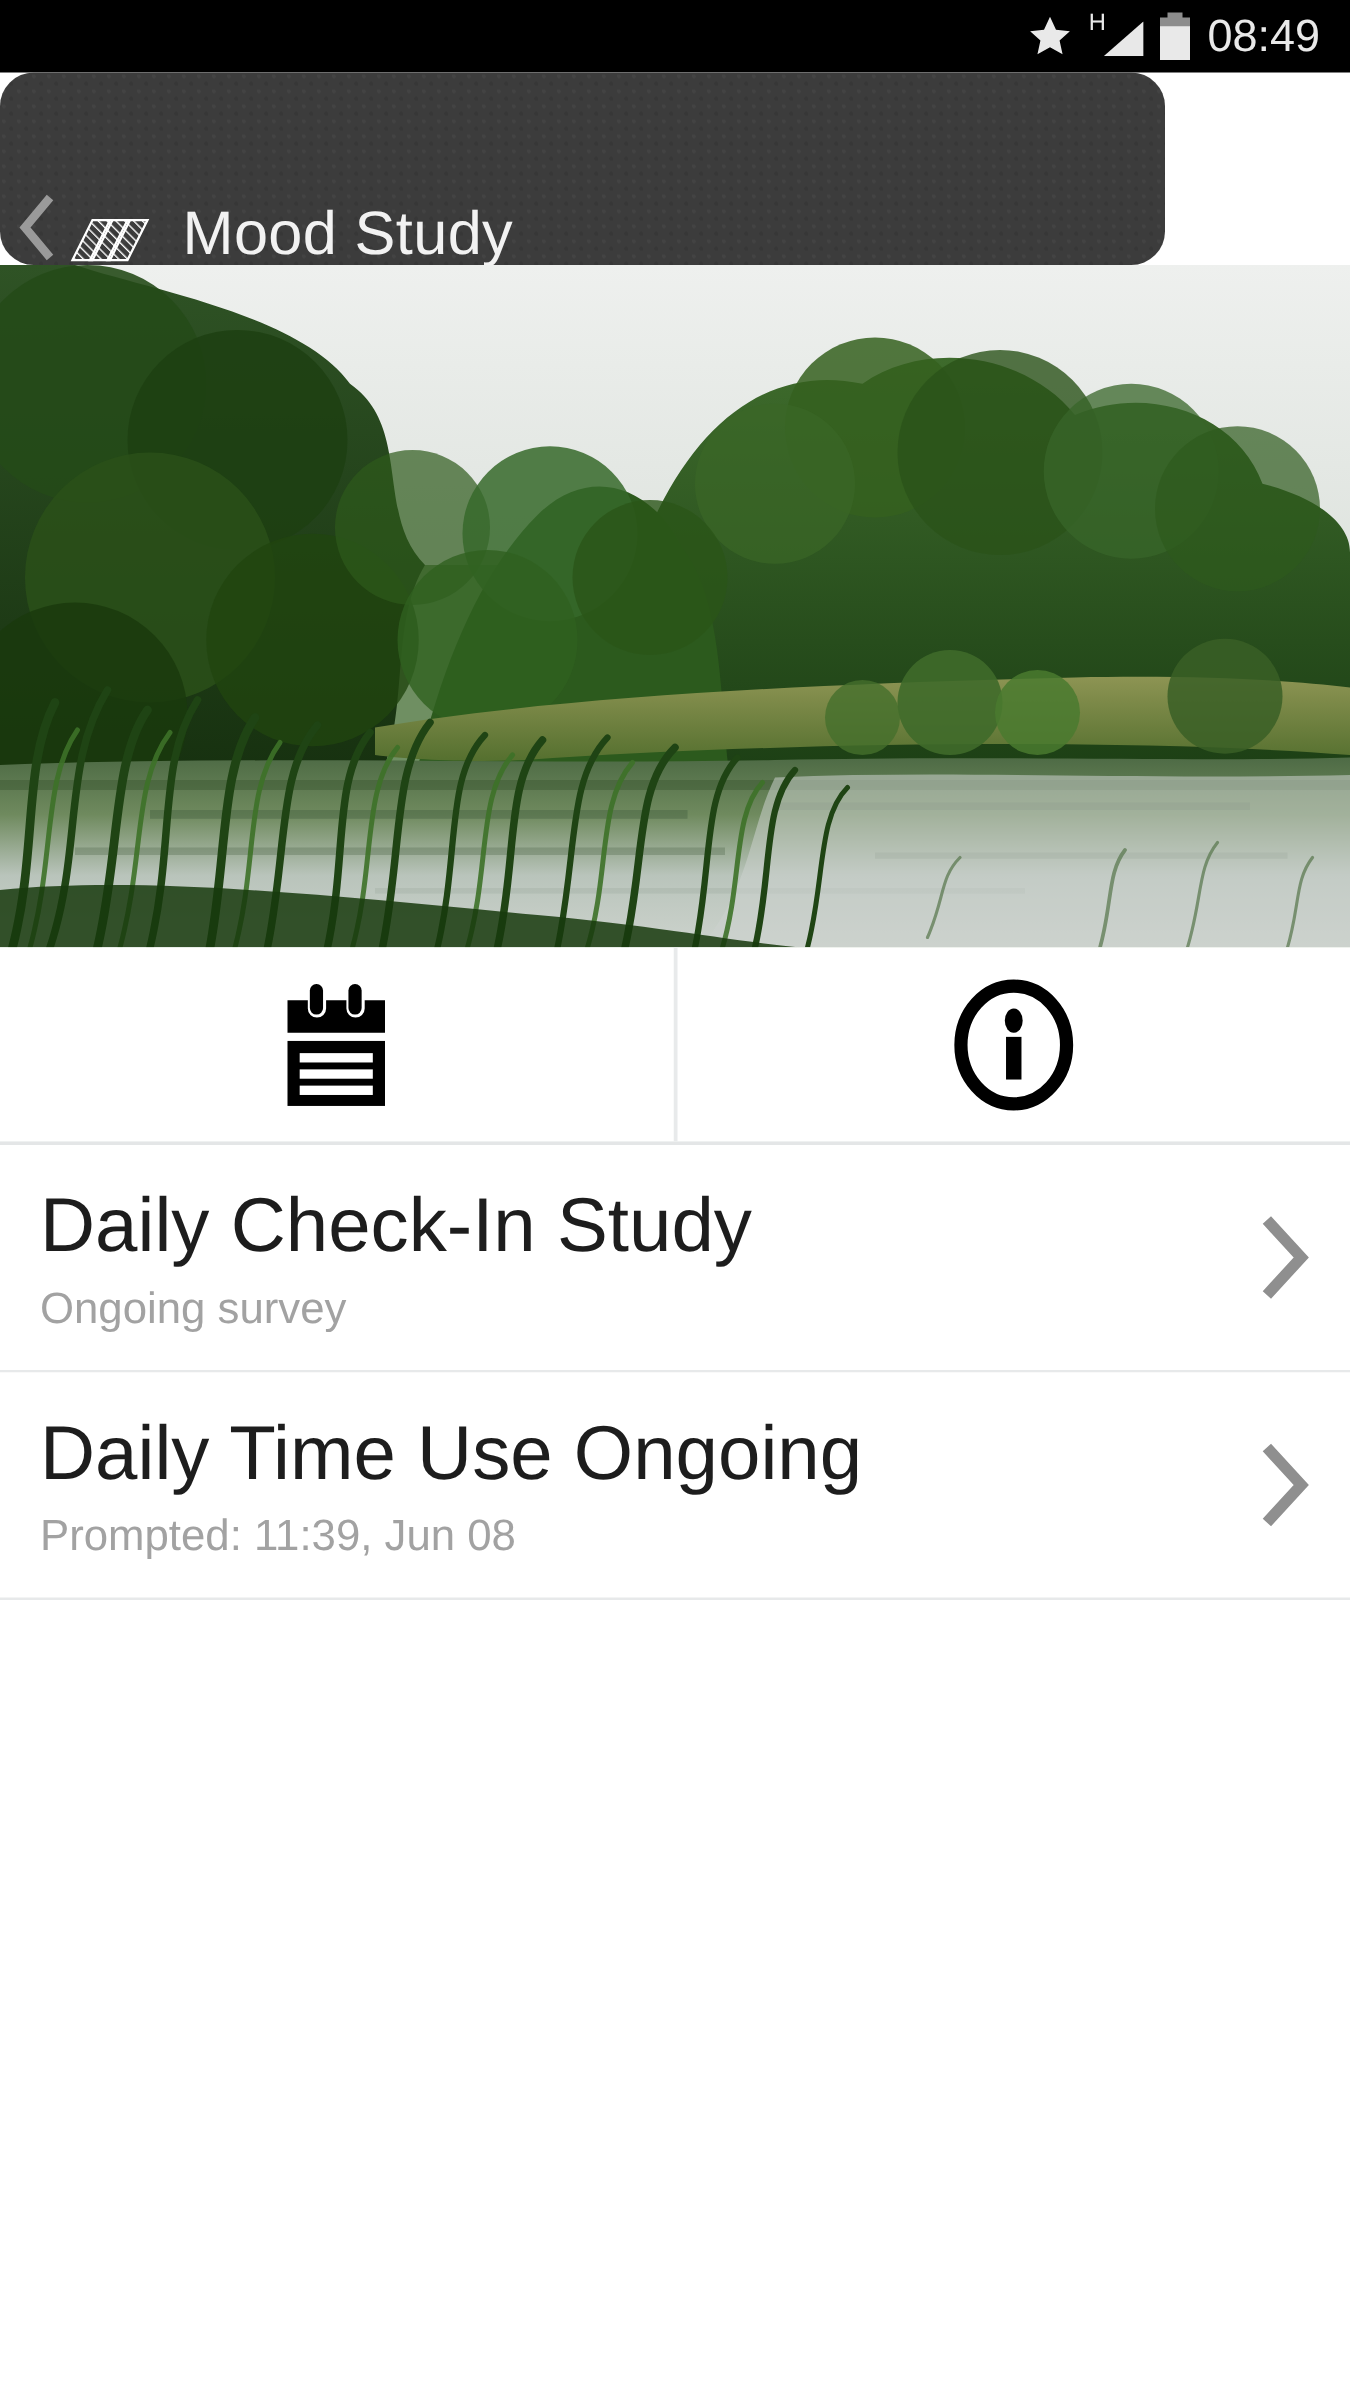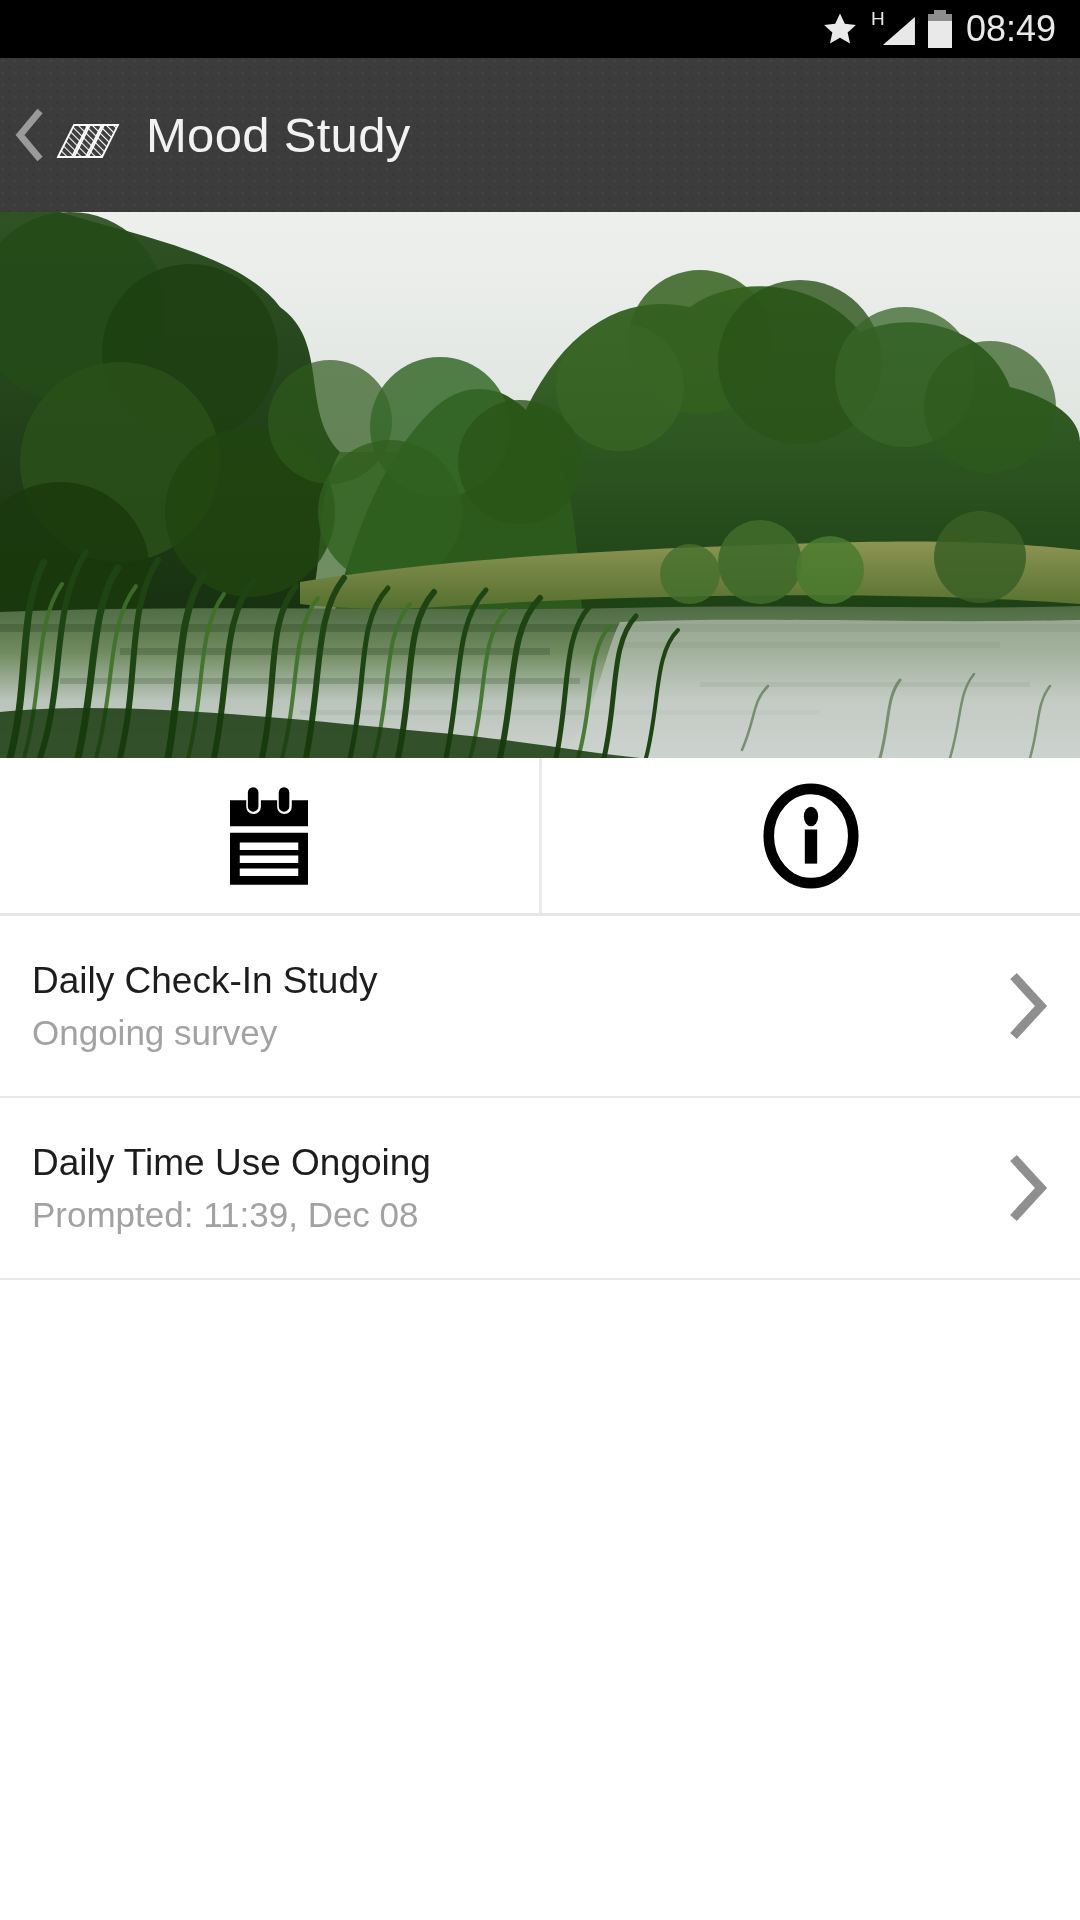--- a/index.html
+++ b/index.html
@@ -39,27 +39,27 @@
   .bat-fill{
     position:absolute; left:0; top:11px; width:24px; height:27px; background:#e9e9e9;
   }
   .clock{
     color:#e9e9e9; font-size:36px; line-height:1;
     letter-spacing:0px; font-family:"Liberation Sans", sans-serif;
   }
 
   
   .actionbar{
-    position:absolute; left:0; top:58px; width:1080px; height:154px;
+    position:absolute; left:0; top:58px; width:932px; height:154px;
     background:#3c3c3c;
     background-image:
       radial-gradient(circle at 3px 3px, rgba(255,255,255,.035) 1.5px, transparent 1.6px),
       radial-gradient(circle at 9px 9px, rgba(0,0,0,.09) 1.5px, transparent 1.6px);
     background-size:12px 12px, 12px 12px;
-    display:flex; align-items:center; padding-left:10px;
+    display:flex; align-items:flex-end; padding-left:10px;border-radius:27px;
   }
   .back-chev{ width:40px; height:60px; flex:0 0 auto; }
   .app-logo{ width:66px; height:52px; margin-left:4px; flex:0 0 auto; }
   .ab-title{
     color:#f2f2f2; font-size:49px; line-height:1;
     margin-left:26px; font-weight:400; letter-spacing:.3px;
     font-family:"Liberation Sans", sans-serif;
   }
 
   
@@ -84,21 +84,21 @@
 
   
   .list{ position:absolute; left:0; top:916px; width:1080px; }
   .row{
     position:relative; width:1080px; height:182px;
     background:#fff; border-bottom:2px solid #e7e9ea;
     display:flex; flex-direction:column; justify-content:center;
     padding-left:32px; padding-right:110px;
   }
   .row-title{
-    font-size:37px; color:#1d1d1d; line-height:1.12;
+    font-size:61px; color:#1d1d1d; line-height:1.12;
     font-weight:400; letter-spacing:0px;
     font-family:"Liberation Sans", sans-serif;
   }
   .row-sub{
     font-size:35px; color:#a2a2a2; line-height:1.12; margin-top:12px;
     font-weight:400;
     font-family:"Liberation Sans", sans-serif;
   }
   .row-chev{
     position:absolute; right:28px; top:50%; transform:translateY(-50%);
@@ -300,21 +300,21 @@
     <div class="row">
       <div class="row-title">Daily Check-In Study</div>
       <div class="row-sub">Ongoing survey</div>
       <svg class="row-chev" viewBox="0 0 20 28">
         <polyline points="5,2 16,14 5,26" fill="none" stroke="#8f8f8f" stroke-width="3.6" stroke-linecap="butt" stroke-linejoin="miter"></polyline>
       </svg>
     </div>
 
     <div class="row">
       <div class="row-title">Daily Time Use Ongoing</div>
-      <div class="row-sub">Prompted: 11:39, Dec 08</div>
+      <div class="row-sub">Prompted: 11:39, Jun 08</div>
       <svg class="row-chev" viewBox="0 0 20 28">
         <polyline points="5,2 16,14 5,26" fill="none" stroke="#8f8f8f" stroke-width="3.6" stroke-linecap="butt" stroke-linejoin="miter"></polyline>
       </svg>
     </div>
 
   </div>
 
 </div>
 
 </body></html>

